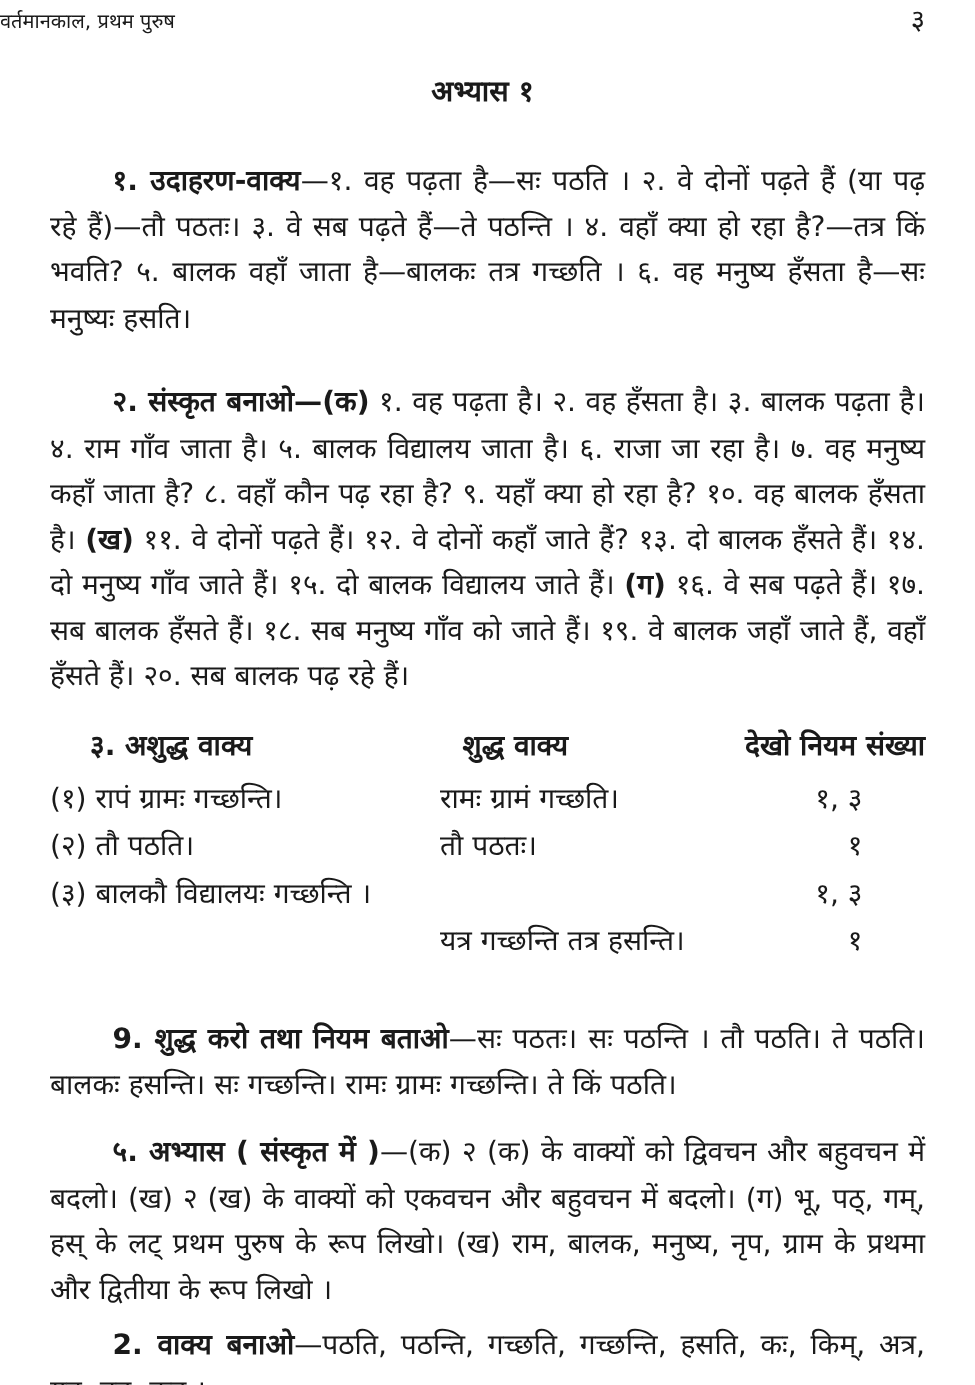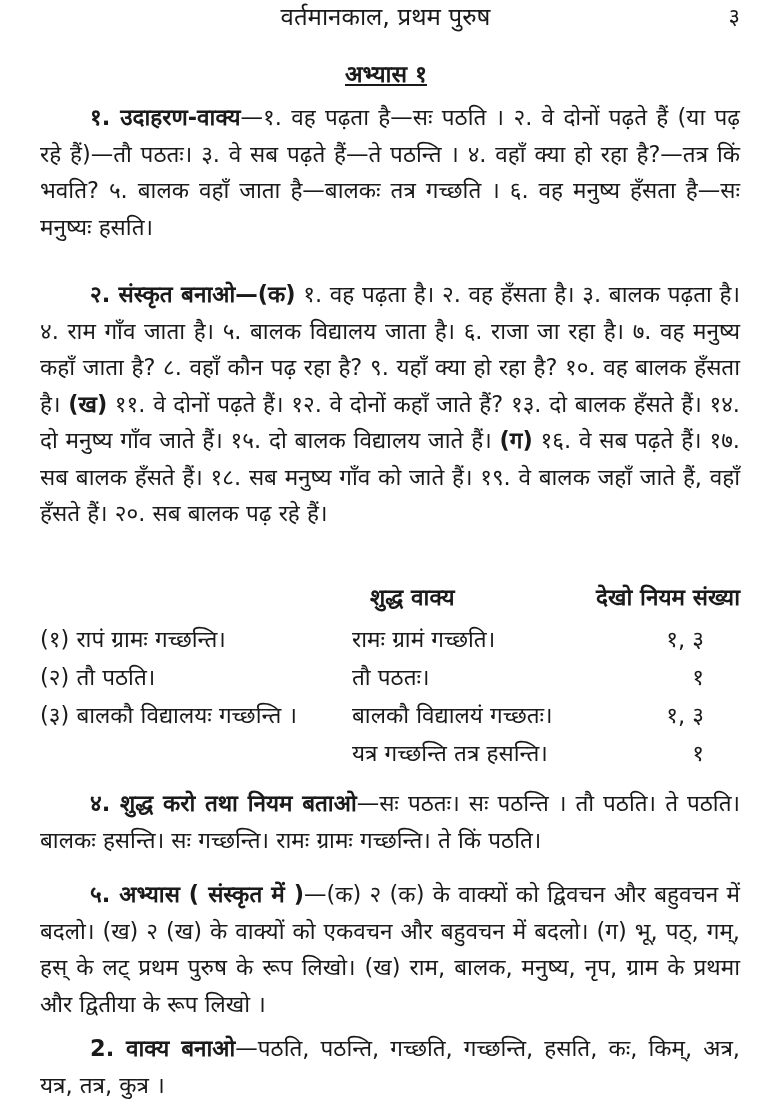--- a/index.html
+++ b/index.html
@@ -4,94 +4,94 @@
 <style>
   html, body { margin: 0; padding: 0; }
   body {
     width: 780px; height: 1108px; overflow: hidden;
     background: #ffffff; color: #1a1a1a;
     font-family: "DejaVu Sans", sans-serif;
     position: relative;
   }
   .page { position: absolute; left: 0; top: 0; width: 780px; height: 1108px; }
   .running-head {
-    position: absolute; top: 2px; left: 0; width: 771px; text-align: center;
-    font-size: 24px; line-height: 30px;
+    position: absolute; top: 2px; left: 0; width: 771px; text-align: left;
+    font-size: 16px; line-height: 30px;
   }
   .page-num { position: absolute; top: 2px; right: 40px; font-size: 22px; line-height: 30px; }
   .exercise-title {
     position: absolute; top: 58px; left: 0; width: 772px; text-align: center;
-    font-size: 23px; font-weight: bold; line-height: 32px; text-decoration: underline;
+    font-size: 23px; font-weight: bold; line-height: 32px;
   }
   .para {
     position: absolute; left: 40px; width: 700px;
     font-size: 22.5px; line-height: 36.5px; text-align: justify;
-    text-align-last: left; text-indent: 50px;
+    text-align-last: left; text-indent: 50px; margin-top: 28px;
   }
   .para b { font-weight: bold; }
   #p1 { top: 99px; }
   #p2 { top: 276px; }
   #p4 { top: 785px; }
   #p5 { top: 876px; }
   #p6 { top: 1030px; }
   .table { position: absolute; left: 40px; top: 578px; width: 700px; font-size: 22.5px; }
   .trow { position: relative; height: 38px; line-height: 38px; }
   .trow.head { font-weight: bold; height: 42px; }
   .c1 { position: absolute; left: 0; white-space: nowrap; }
   .c2 { position: absolute; left: 312px; white-space: nowrap; }
   .c3 { position: absolute; right: 0; white-space: nowrap; text-align: center; }
   .trow.head .c1 { left: 32px; }
   .trow.head .c2 { left: 330px; }
-  .trow .c3.num { right: 36px; }
+  .trow .c3.num { right: 50px; }
 </style>
 </head>
 <body>
 
 <div class="page">
   <div class="running-head">वर्तमानकाल, प्रथम पुरुष</div>
   <div class="page-num">३</div>
 
   <div class="exercise-title">अभ्यास १</div>
 
   <div class="para" id="p1">
     <b>१. उदाहरण-वाक्य</b><span>—१. वह पढ़ता है—सः पठति । २. वे दोनों पढ़ते हैं (या पढ़ रहे हैं)—तौ पठतः। ३. वे सब पढ़ते हैं—ते पठन्ति । ४. वहाँ क्या हो रहा है?—तत्र किं भवति? ५. बालक वहाँ जाता है—बालकः तत्र गच्छति । ६. वह मनुष्य हँसता है—सः मनुष्यः हसति।</span>
   </div>
 
   <div class="para" id="p2">
     <b>२. संस्कृत बनाओ</b><b>—(क)</b><span> १. वह पढ़ता है। २. वह हँसता है। ३. बालक पढ़ता है। ४. राम गाँव जाता है। ५. बालक विद्यालय जाता है। ६. राजा जा रहा है। ७. वह मनुष्य कहाँ जाता है? ८. वहाँ कौन पढ़ रहा है? ९. यहाँ क्या हो रहा है? १०. वह बालक हँसता है। </span><b>(ख)</b><span> ११. वे दोनों पढ़ते हैं। १२. वे दोनों कहाँ जाते हैं? १३. दो बालक हँसते हैं। १४. दो मनुष्य गाँव जाते हैं। १५. दो बालक विद्यालय जाते हैं। </span><b>(ग)</b><span> १६. वे सब पढ़ते हैं। १७. सब बालक हँसते हैं। १८. सब मनुष्य गाँव को जाते हैं। १९. वे बालक जहाँ जाते हैं, वहाँ हँसते हैं। २०. सब बालक पढ़ रहे हैं।</span>
   </div>
 
   <div class="table">
     <div class="trow head">
+      <span class="c1">३. अशुद्ध वाक्य</span>
       <span class="c2">शुद्ध वाक्य</span>
       <span class="c3">देखो नियम संख्या</span>
     </div>
     <div class="trow">
       <span class="c1">(१) रापं ग्रामः गच्छन्ति।</span>
       <span class="c2">रामः ग्रामं गच्छति।</span>
       <span class="c3 num">१, ३</span>
     </div>
     <div class="trow">
       <span class="c1">(२) तौ पठति।</span>
       <span class="c2">तौ पठतः।</span>
       <span class="c3 num">१</span>
     </div>
     <div class="trow">
       <span class="c1">(३) बालकौ विद्यालयः गच्छन्ति ।</span>
-      <span class="c2">बालकौ विद्यालयं गच्छतः।</span>
       <span class="c3 num">१, ३</span>
     </div>
     <div class="trow">
       <span class="c2">यत्र गच्छन्ति तत्र हसन्ति।</span>
       <span class="c3 num">१</span>
     </div>
   </div>
 
   <div class="para" id="p4">
-    <b>४. शुद्ध करो तथा नियम बताओ</b><span>—सः पठतः। सः पठन्ति । तौ पठति। ते पठति। बालकः हसन्ति। सः गच्छन्ति। रामः ग्रामः गच्छन्ति। ते किं पठति।</span>
+    <b>9. शुद्ध करो तथा नियम बताओ</b><span>—सः पठतः। सः पठन्ति । तौ पठति। ते पठति। बालकः हसन्ति। सः गच्छन्ति। रामः ग्रामः गच्छन्ति। ते किं पठति।</span>
   </div>
 
   <div class="para" id="p5">
     <b>५. अभ्यास ( संस्कृत में )</b><span>—(क) २ (क) के वाक्यों को द्विवचन और बहुवचन में बदलो। (ख) २ (ख) के वाक्यों को एकवचन और बहुवचन में बदलो। (ग) भू, पठ्, गम्, हस् के लट् प्रथम पुरुष के रूप लिखो। (ख) राम, बालक, मनुष्य, नृप, ग्राम के प्रथमा और द्वितीया के रूप लिखो ।</span>
   </div>
 
   <div class="para" id="p6">
     <b>2. वाक्य बनाओ</b><span>—पठति, पठन्ति, गच्छति, गच्छन्ति, हसति, कः, किम्, अत्र, यत्र, तत्र, कुत्र ।</span>
   </div>
 </div>

